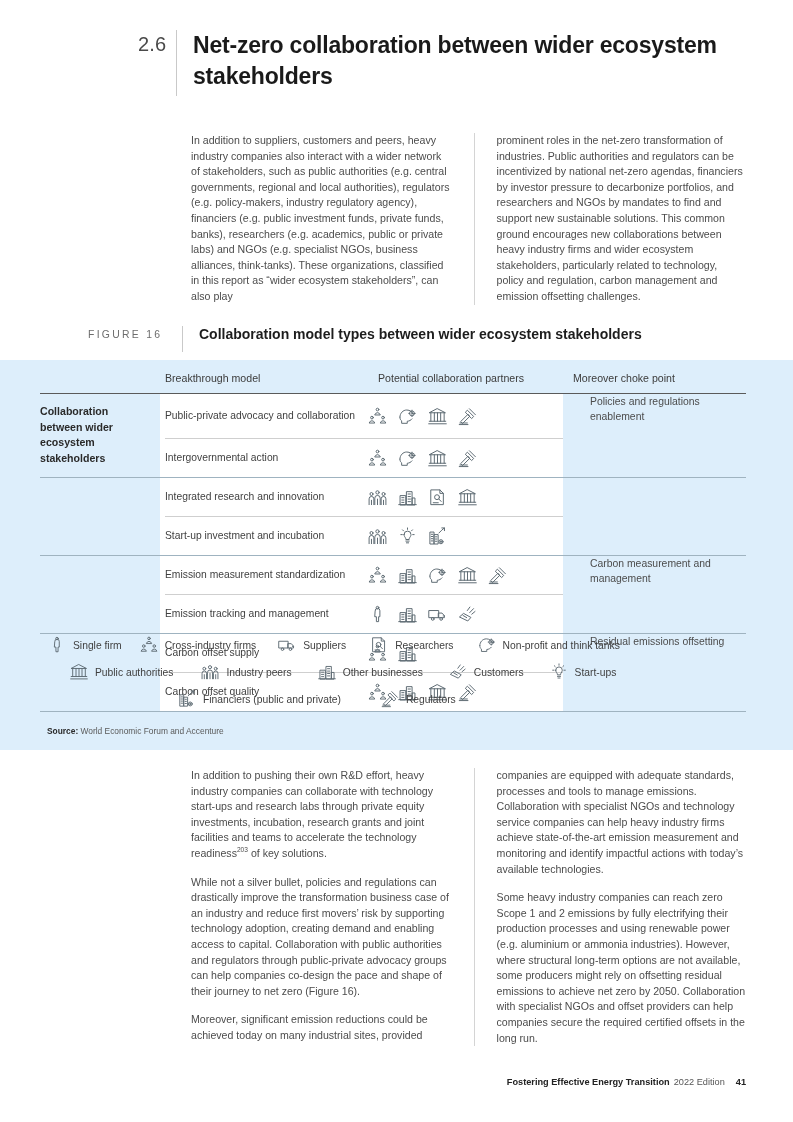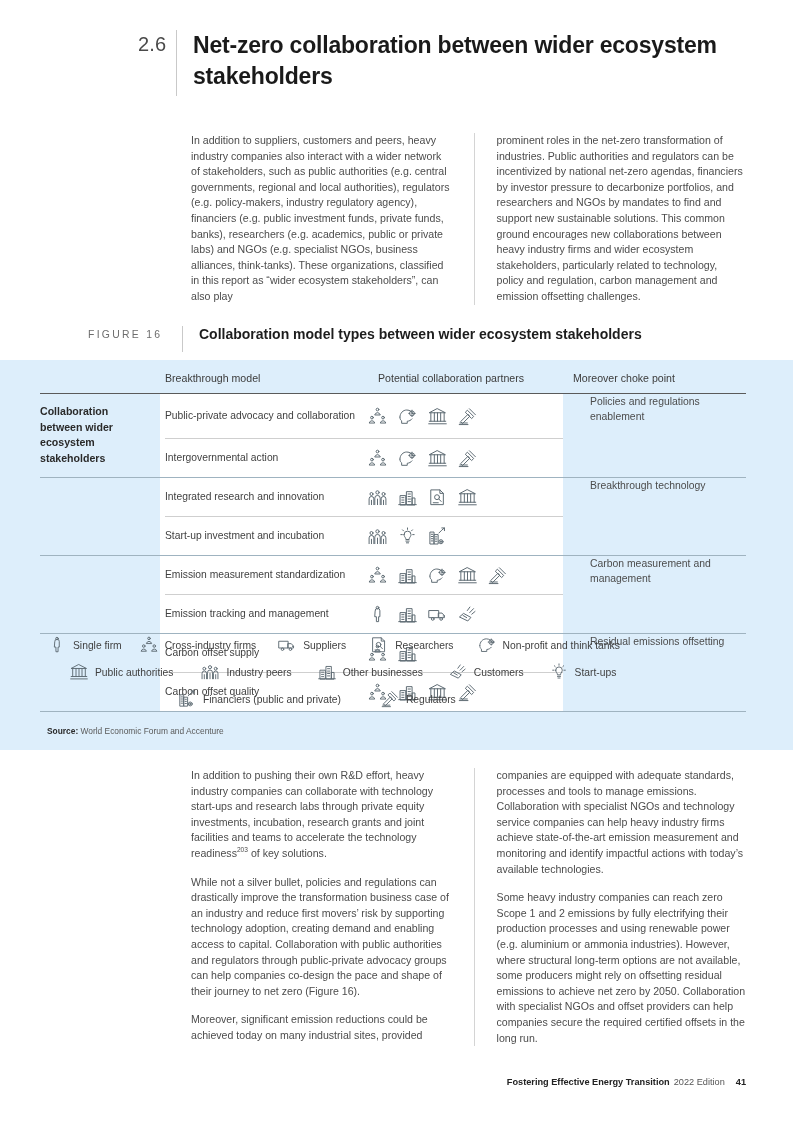--- a/index.html
+++ b/index.html
@@ -295,21 +295,20 @@
               <path d="M4.2 9.2h1.8M4.2 12h1.8M4.2 14.8h1.8M4.2 17.6h1.8"></path>
               <path d="M9.4 12.4h1.8M9.4 15.2h1.8M9.4 18h1.8"></path>
               <path d="M13.8 7.6 17.4 4 20.6 1.2"></path>
                   <path d="M17.4 1.2h3.4v3.4"></path>
               <circle cx="16.4" cy="18.6" r="2.6"></circle>
                   <path d="M15.3 18.6h2.2M16.4 17.5v2.2"></path>
                 </svg>
               </div>
             </div>
           </div>
-          <div class="grp-choke">Breakthrough technology</div>
         </div>
         <div class="divider-light"></div>
         <div class="grp">
           <div class="grp-left"></div>
           <div class="grp-rows">
             <div class="row" style="height:38px">
               <div class="row-label">Emission measurement standardization</div>
               <div class="row-icons">
                 <svg width="19" height="19" viewBox="0 0 24 24" fill="none" stroke="#5d6a72" stroke-width="1.25" stroke-linecap="round" stroke-linejoin="round">
                   <circle cx="12" cy="3.2" r="1.7"></circle>

